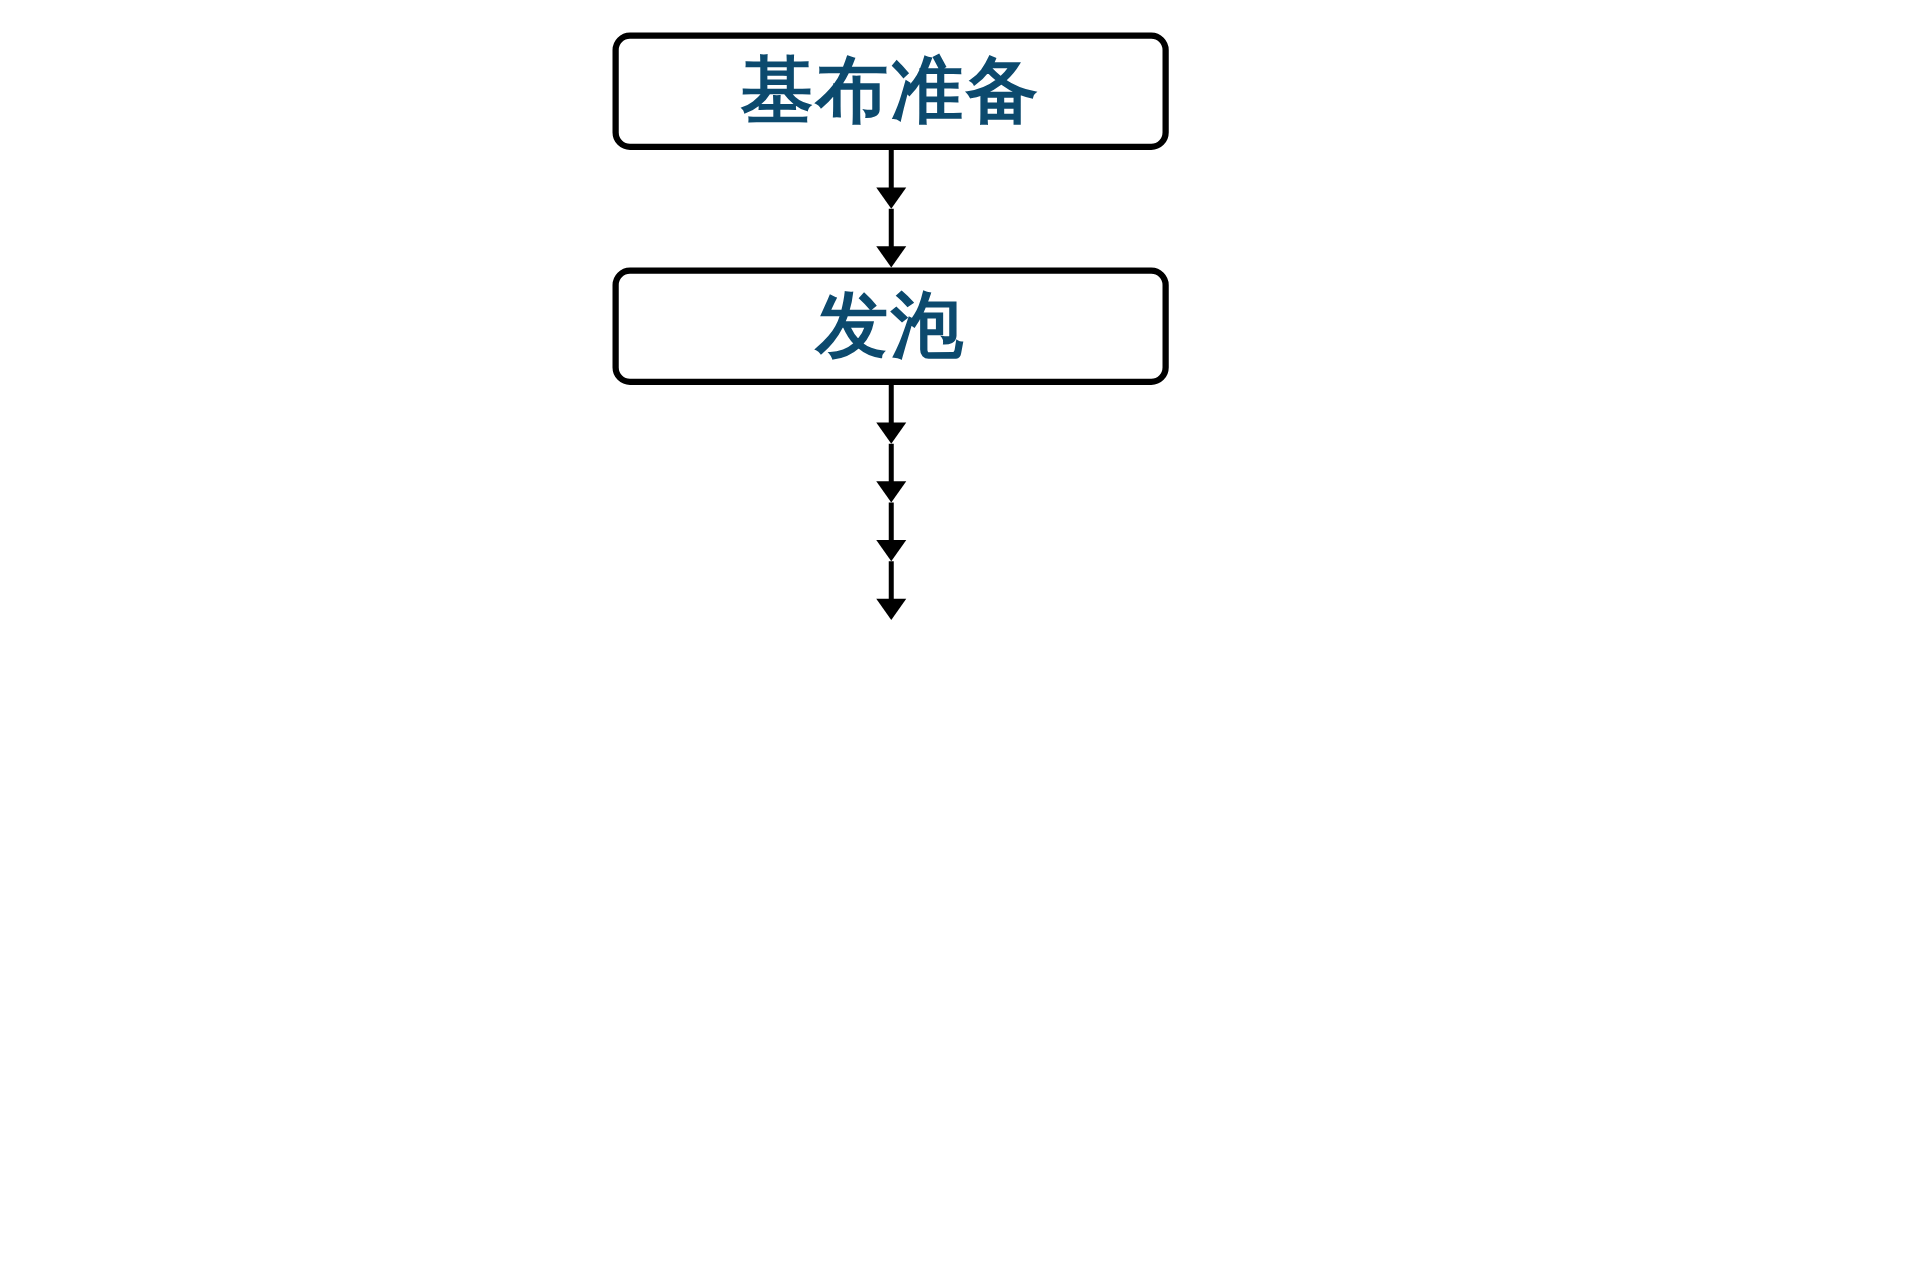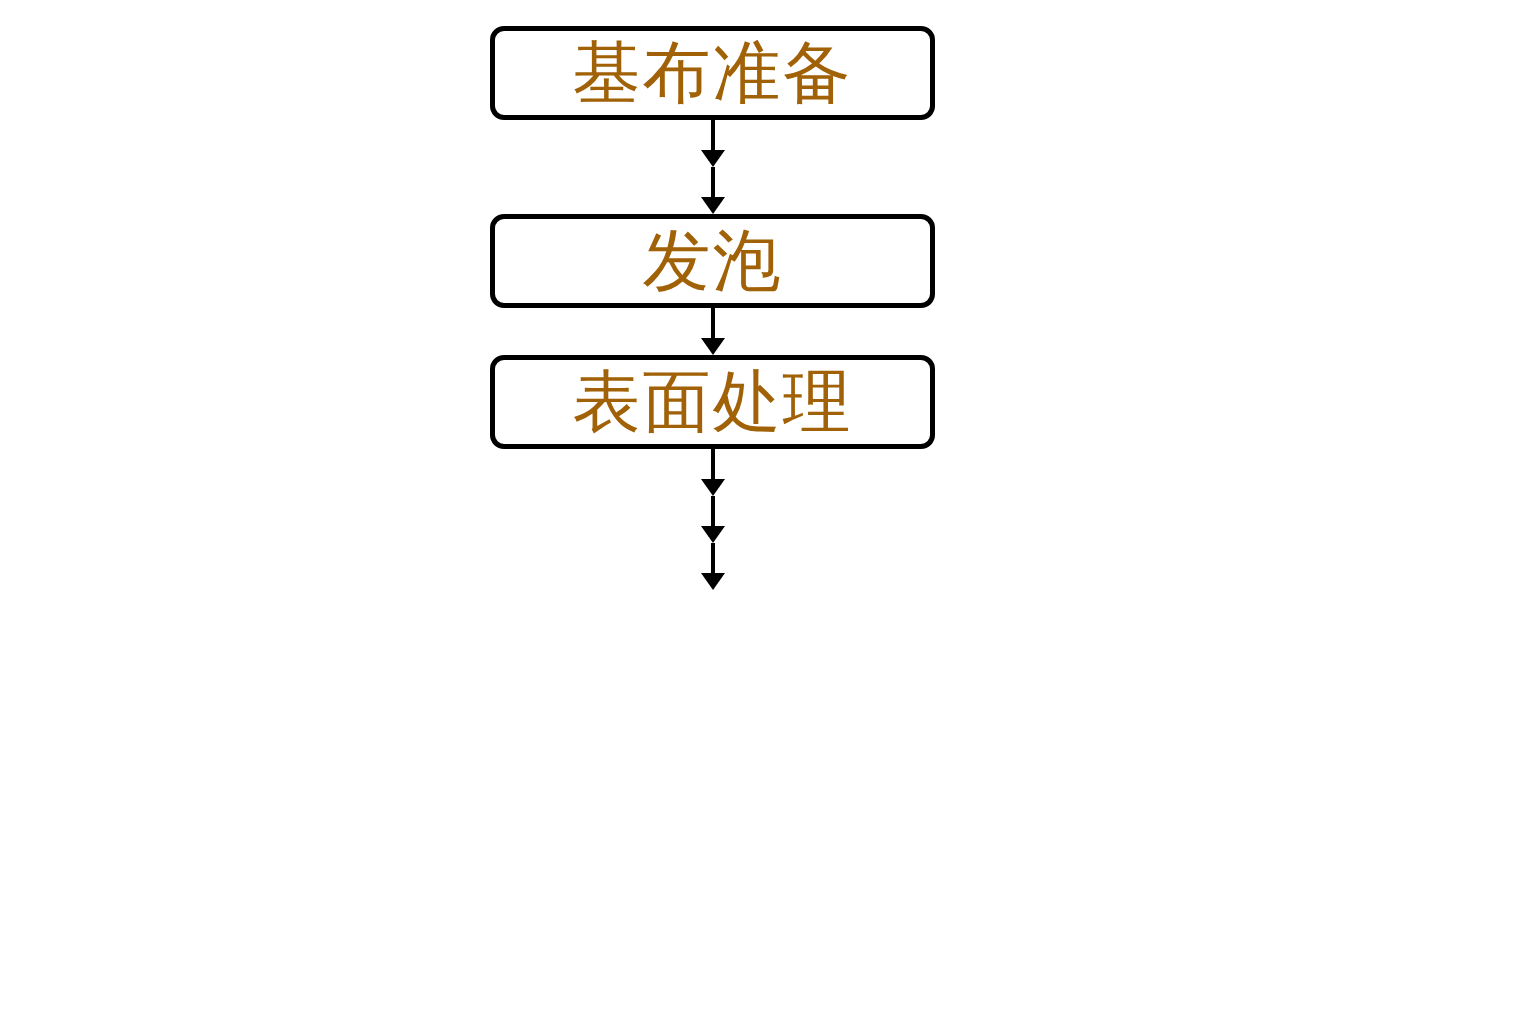--- a/index.html
+++ b/index.html
@@ -35,24 +35,25 @@
     height: 94px;
     background: #ffffff;
     border: 5px solid #000000;
     border-radius: 14px;
     display: flex;
     align-items: center;
     justify-content: center;
   }
 
   .flow-node .node-label {
-    font-size: 68px;
-    color: #a16207;
+    font-size: 58px;
+    color: #0c4a6e;
     letter-spacing: 2px;
     white-space: nowrap;
+    font-weight: bold;
   }
 
   .flow-arrow {
     height: 47px;
     display: flex;
     flex-direction: column;
     align-items: center;
     justify-content: flex-start;
   }
 
@@ -94,23 +95,20 @@
 
     <div class="flow-node">
       <span class="node-label">发泡</span>
     </div>
 
     <div class="flow-arrow">
       <div class="arrow-line"></div>
       <div class="arrow-head"></div>
     </div>
 
-    <div class="flow-node">
-      <span class="node-label">表面处理</span>
-    </div>
 
     <div class="flow-arrow">
       <div class="arrow-line"></div>
       <div class="arrow-head"></div>
     </div>
 
 
     <div class="flow-arrow">
       <div class="arrow-line"></div>
       <div class="arrow-head"></div>

